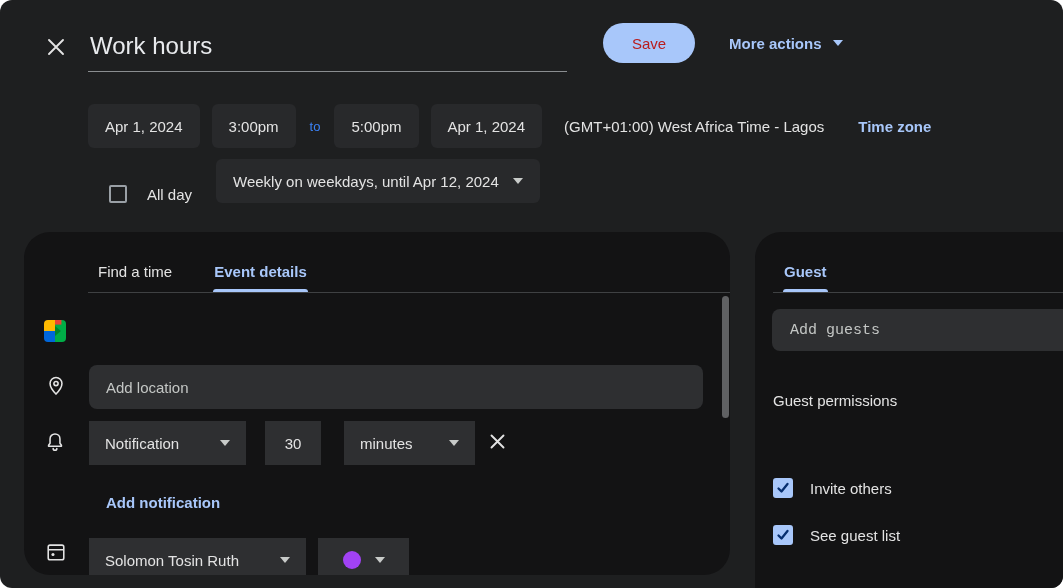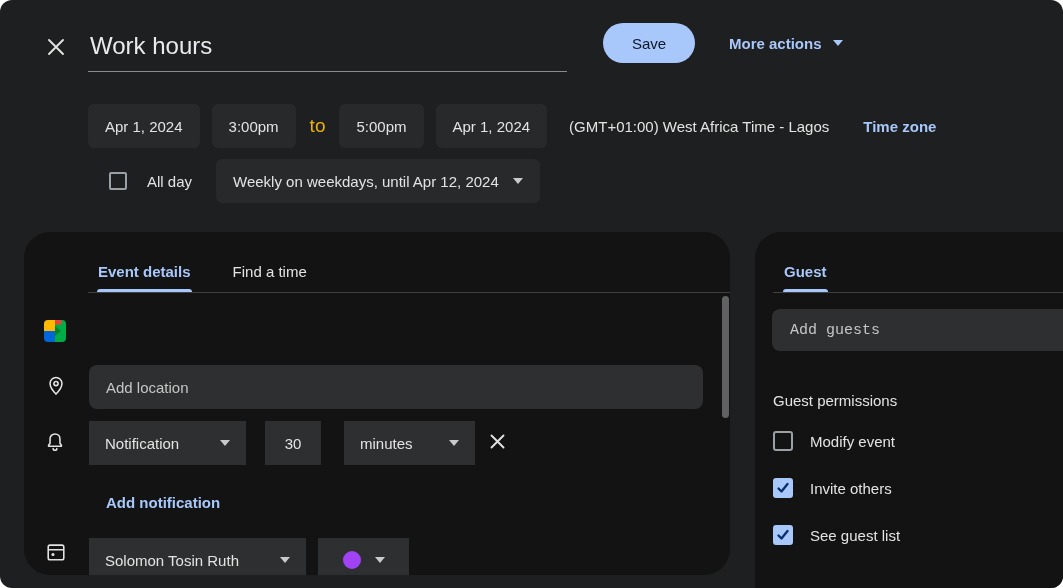--- a/index.html
+++ b/index.html
@@ -28,21 +28,21 @@
   .title-field input {
     width:100%; height:100%;
     background:transparent; border:none; outline:none;
     border-bottom:1px solid #8a8d90;
     color:#e8eaed; font-size:24px; font-family:"Liberation Sans", sans-serif;
     padding:0 2px 6px 2px;
   }
   .save-btn {
     position:absolute; left:603px; top:23px; width:92px; height:40px;
     border-radius:20px; border:none; cursor:pointer;
-    background:#a8c7fa; color:#0f172a;
+    background:#a8c7fa; color:#b91c1c;
     font-size:15px; font-weight:500; font-family:"Liberation Sans", sans-serif;
   }
   .more-actions {
     position:absolute; left:729px; top:31px; height:24px;
     display:flex; align-items:center; gap:11px; cursor:pointer;
   }
   .more-actions .label { color:#a8c7fa; font-size:15px; font-weight:700; }
   .caret {
     width:0; height:0;
     border-left:5px solid transparent; border-right:5px solid transparent;
@@ -53,26 +53,26 @@
   .date-row {
     position:absolute; left:88px; top:104px; height:44px;
     display:flex; align-items:center; gap:12px;
   }
   .chip {
     height:44px; background:#28292b; border-radius:6px;
     display:flex; align-items:center; justify-content:center;
     padding:0 17px; font-size:15px; color:#e3e3e3; cursor:pointer;
     white-space:nowrap;
   }
-  .to-label { font-size:19px; color:#eab308; margin:16px 2px; }
+  .to-label { font-size:13px; color:#3b82f6; margin:16px 2px; }
   .tz-text { font-size:15px; color:#e3e3e3; margin-left:10px; white-space:nowrap; }
   .tz-link { font-size:15px; color:#a8c7fa; font-weight:700; margin-left:22px; cursor:pointer; white-space:nowrap; }
   .allday-row {
     position:absolute; left:92px; top:159px; height:44px;
-    display:flex; align-items:center;padding-left:17px;
+    display:flex; align-items:flex-end;padding-left:17px;
   }
   .checkbox {
     width:18px; height:18px; border:2px solid #9aa0a6; border-radius:2px;
     background:transparent; cursor:pointer; flex:none;
     display:flex; align-items:center; justify-content:center;
   }
   .checkbox svg { display:none; }
   .checkbox.checked { background:#a8c7fa; border-color:#a8c7fa; }
   .checkbox.checked svg { display:block; }
   .allday-label { font-size:15px; margin-left:20px; }
@@ -189,25 +189,25 @@
     </div>
     <span class="allday-label">All day</span>
     <div class="chip recurrence-chip">
       <span>Weekly on weekdays, until Apr 12, 2024</span>
       <span class="caret"></span>
     </div>
   </div>
 
   <div class="card event-card">
     <div class="tabs">
+      <div class="tab">
+        <span>Find a time</span>
+      </div>
       <div class="tab active">
         <span>Event details</span>
-      </div>
-      <div class="tab">
-        <span>Find a time</span>
       </div>
     </div>
     <div class="card-divider"></div>
     <div class="scroll-thumb"></div>
 
     <div class="row-icon meet-icon">
       <svg width="22" height="22" viewBox="0 0 24 24">
         <rect x="0" y="0" width="12" height="12" fill="#ffba00"></rect>
         <rect x="0" y="12" width="12" height="12" fill="#0066da"></rect>
         <rect x="12" y="0" width="12" height="24" fill="#00ac47"></rect>
@@ -270,26 +270,20 @@
       <div class="tab active">
         <span>Guest</span>
       </div>
     </div>
     <div class="card-divider"></div>
 
     <input class="guests-input" type="text" placeholder="Add guests" style="">
 
     <div class="perm-title">Guest permissions</div>
 
-    <div class="perm-row perm-row-0">
-      <div class="checkbox">
-        
-      </div>
-      <span class="label">Modify event</span>
-    </div>
     <div class="perm-row perm-row-1">
       <div class="checkbox checked">
         <svg width="14" height="14" viewBox="0 0 14 14">
             <path d="M2.5 7.5l3 3 6-7.5" fill="none" stroke="#062e6f" stroke-width="2.3" stroke-linecap="round" stroke-linejoin="round"></path>
           </svg>
       </div>
       <span class="label">Invite others</span>
     </div>
     <div class="perm-row perm-row-2">
       <div class="checkbox checked">

